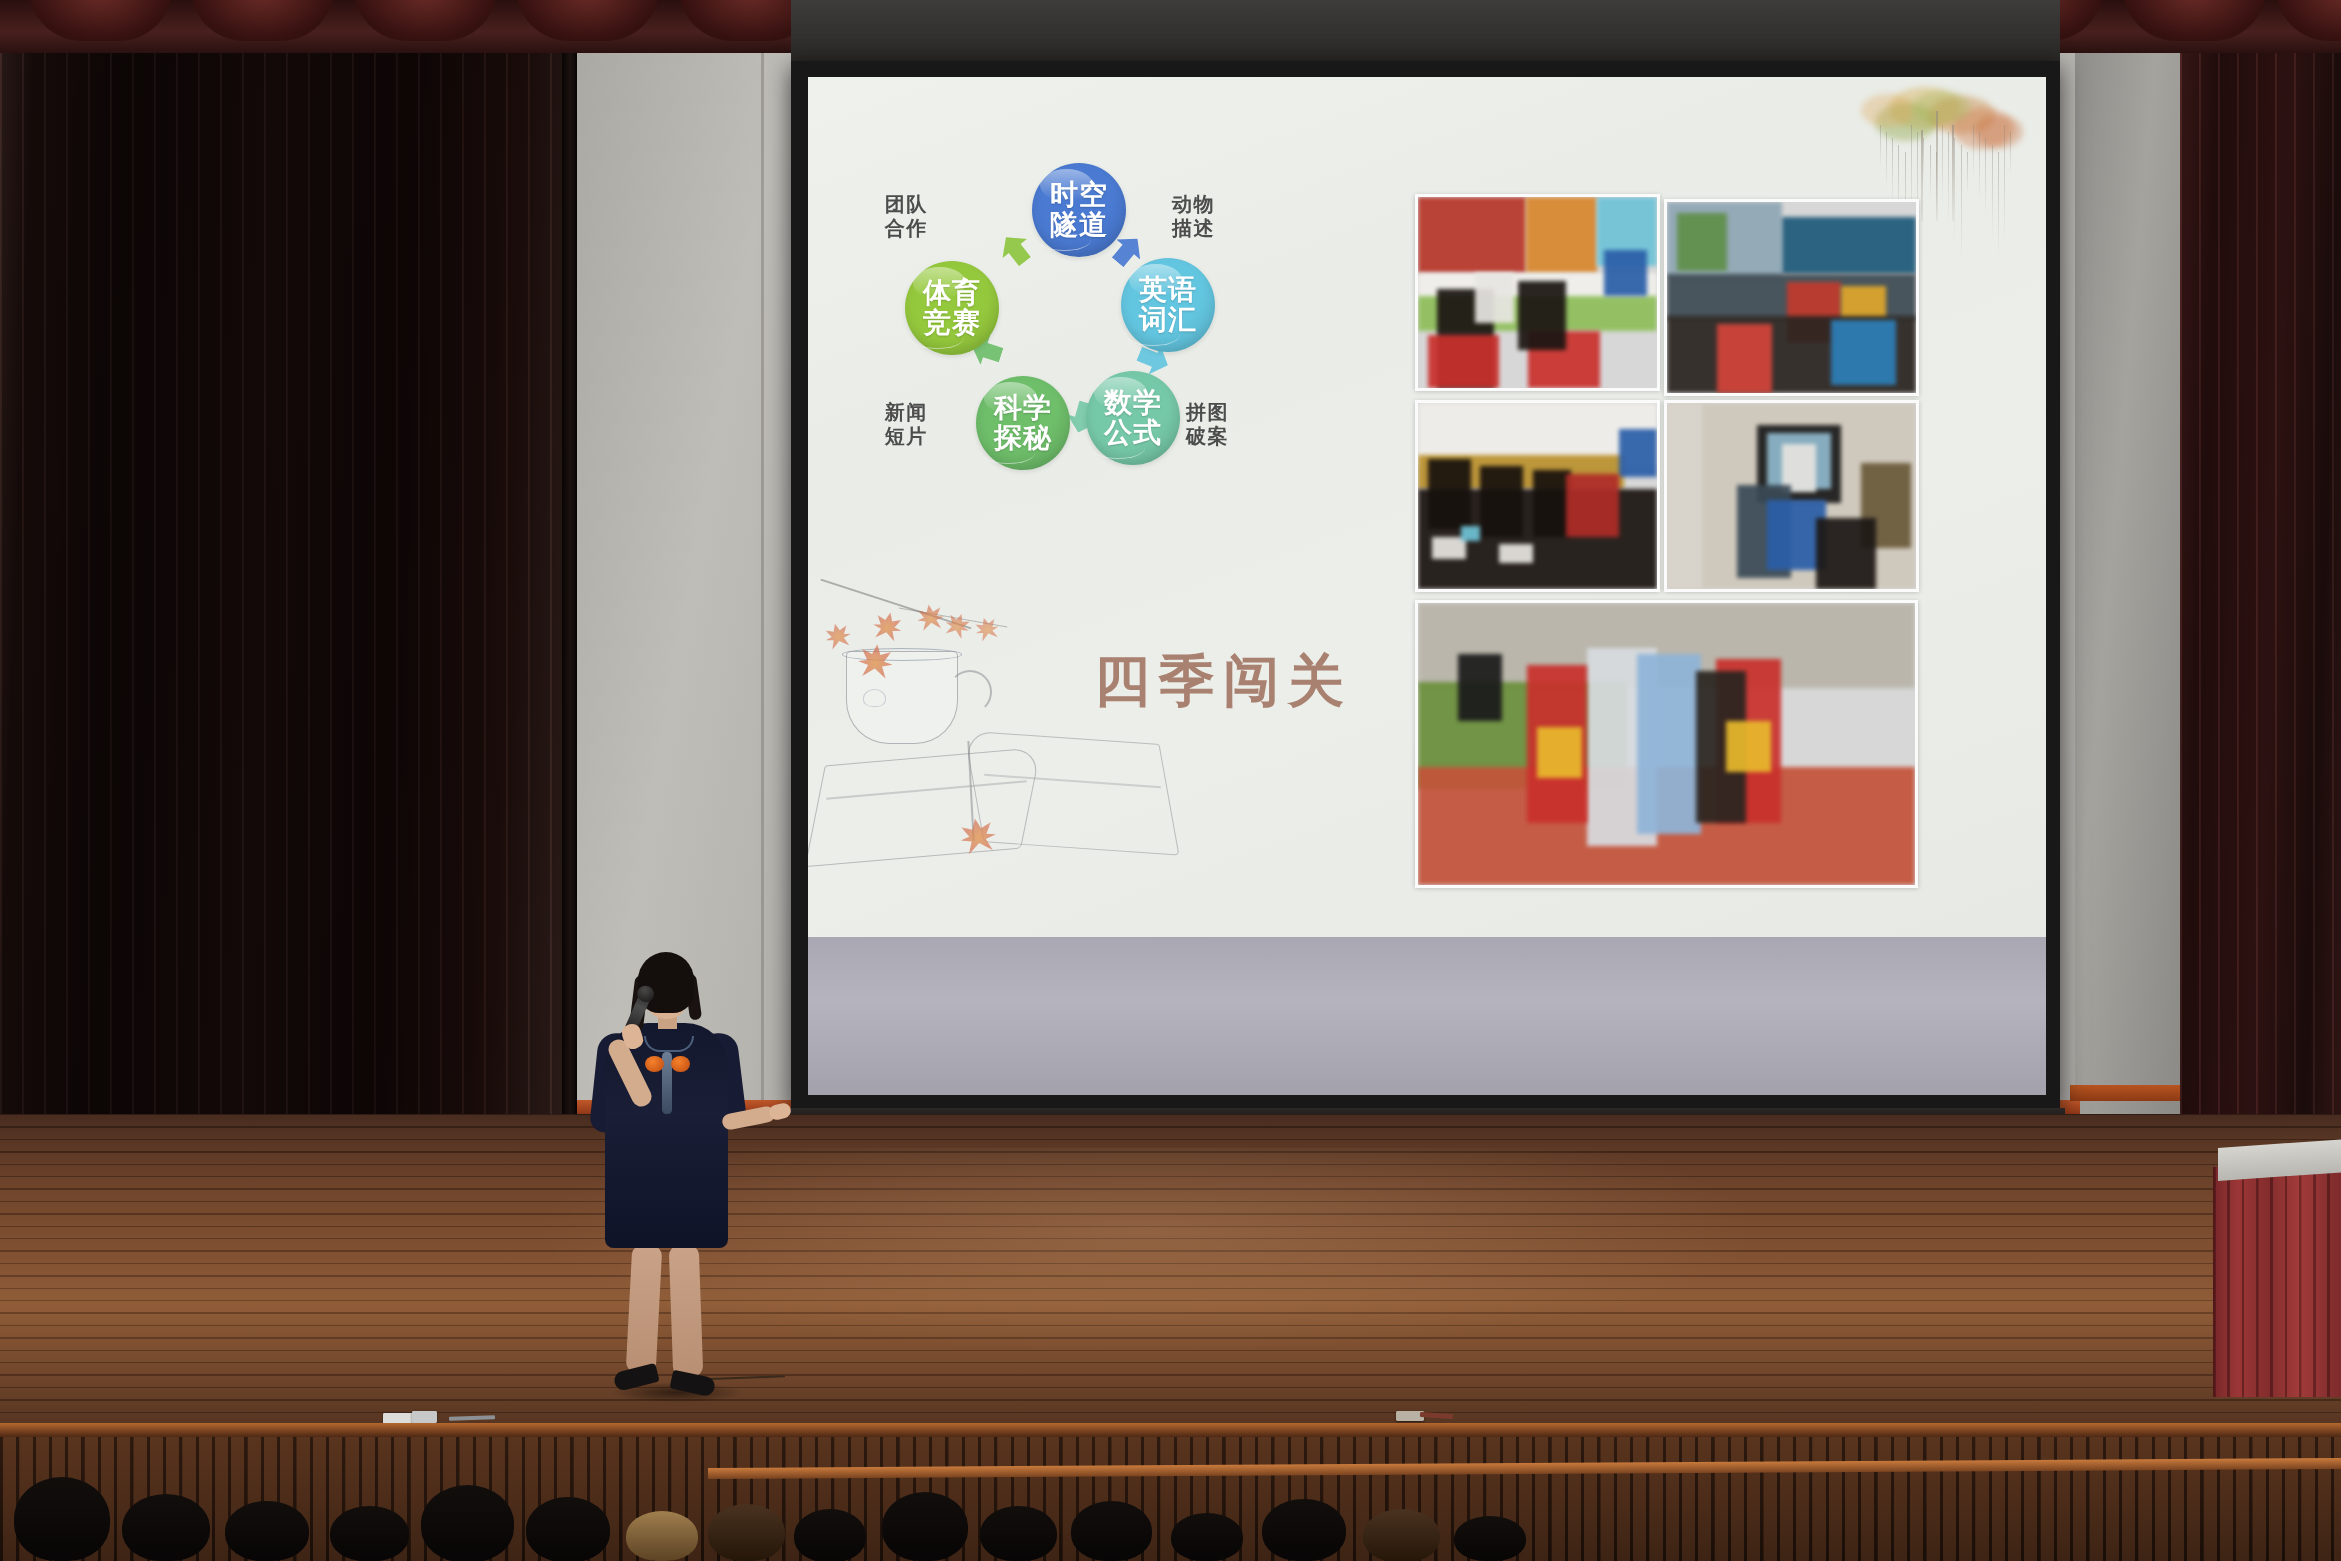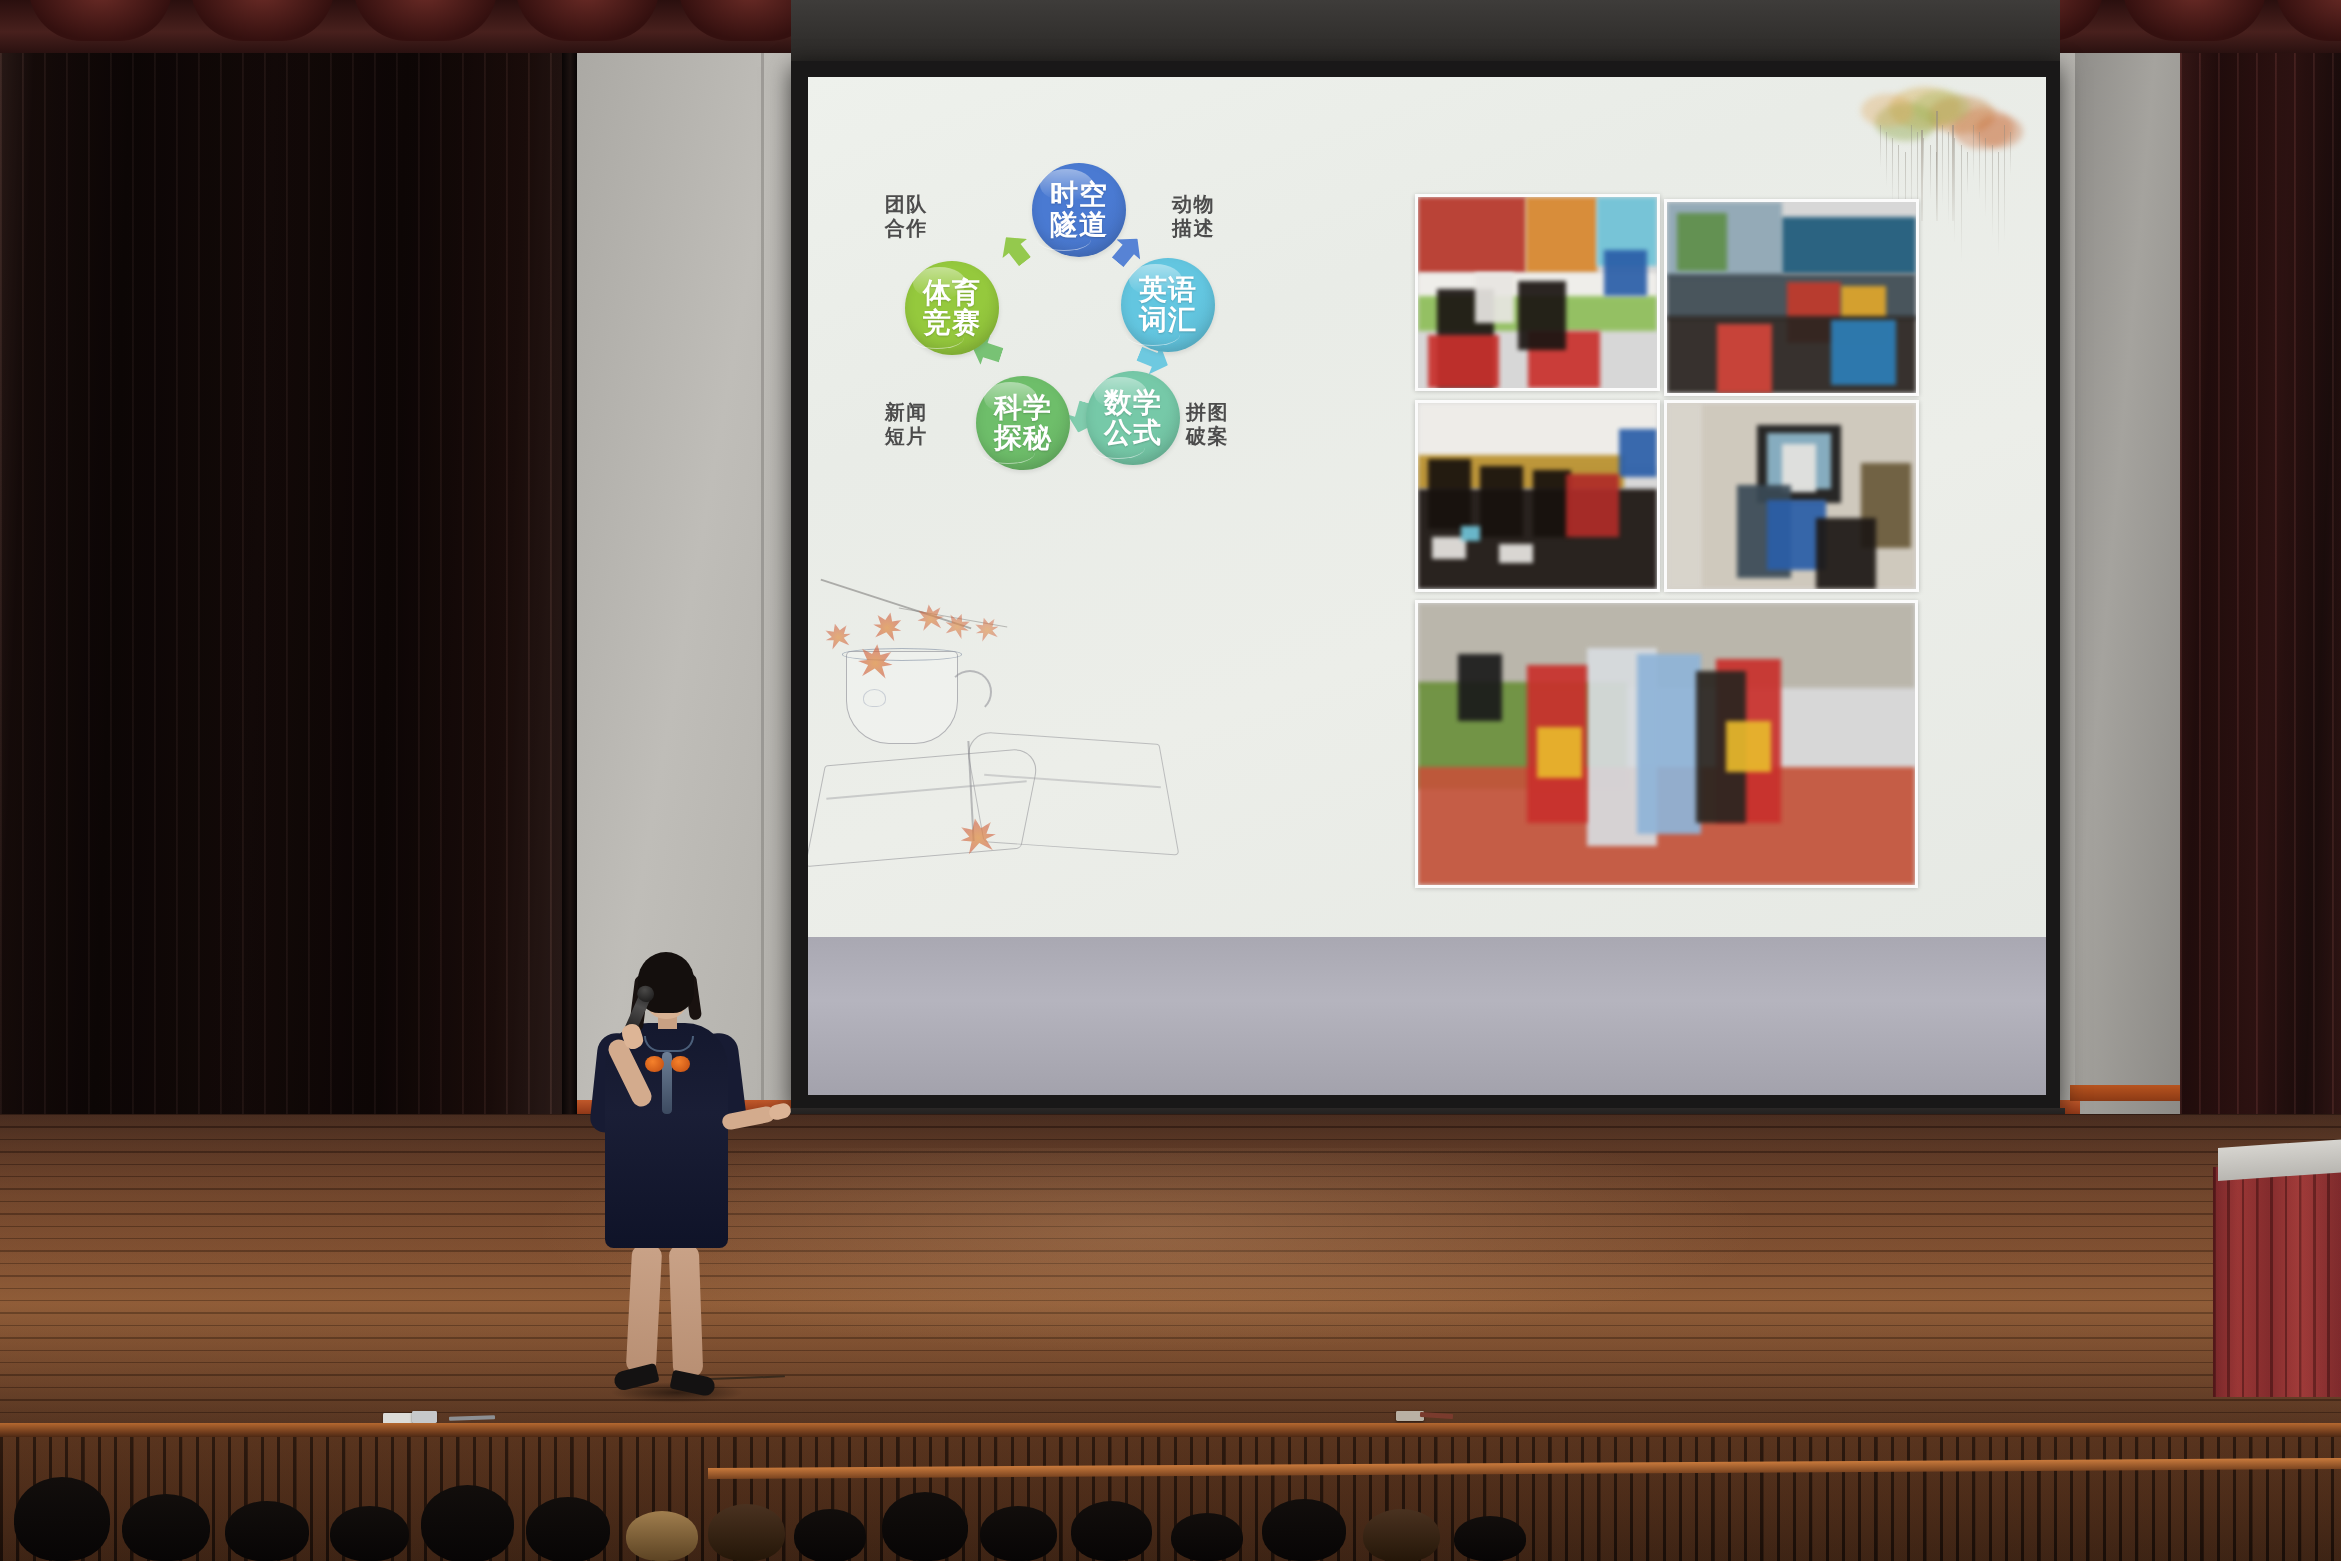--- a/index.html
+++ b/index.html
@@ -288,20 +288,21 @@
           <div class="sidelbl" style="left: 306px; top: 237px;">
             <div>拼图</div>
             <div>破案</div>
           </div>
           <div class="sidelbl" style="left: 4.8px; top: 237px;">
             <div>新闻</div>
             <div>短片</div>
           </div>
         </div>
 
+      <div class="slide-title">四季闯关</div>
 
       <div class="cupbook" id="cupbook">
           <div style="position: absolute; left: 0px; top: 158px; width: 210px; height: 100px; border: 1.9px solid rgba(140, 140, 145, 0.55); border-radius: 2.9px 29px 4.8px 4.8px; transform: skewX(-16deg) rotate(-5deg);"></div>
           <div style="position: absolute; left: 158px; top: 139px; width: 191px; height: 110px; border: 1.9px solid rgba(140, 140, 145, 0.5); border-radius: 29px 2.9px 4.8px 4.8px; transform: skewX(14deg) rotate(4deg);"></div>
           <div style="position: absolute; left: 153px; top: 143px; width: 1.9px; height: 100px; background: rgba(130, 130, 135, 0.5); transform: rotate(-3deg);"></div>
           <div style="position: absolute; left: 9.6px; top: 191px; width: 201px; height: 1.9px; background: rgba(150, 150, 155, 0.4); transform: rotate(-5deg);"></div>
           <div style="position: absolute; left: 167px; top: 182px; width: 177px; height: 1.9px; background: rgba(150, 150, 155, 0.36); transform: rotate(4deg);"></div>
           <div style="position: absolute; left: 29px; top: 53px; width: 110px; height: 91px; border: 1.9px solid rgba(140, 140, 148, 0.62); border-radius: 4.8px 4.8px 43px 43px; background: rgba(255, 255, 255, 0.22);"></div>
           <div style="position: absolute; left: 25px; top: 50px; width: 118px; height: 10.5px; border: 1.9px solid rgba(125, 140, 160, 0.58); border-radius: 50%;"></div>
           <div style="position: absolute; left: 131px; top: 72px; width: 40px; height: 40px; border-width: 2.4px; border-style: solid; border-color: rgba(140, 140, 148, 0.55) rgba(140, 140, 148, 0.55) transparent transparent; border-image: initial; border-radius: 50%;"></div>

